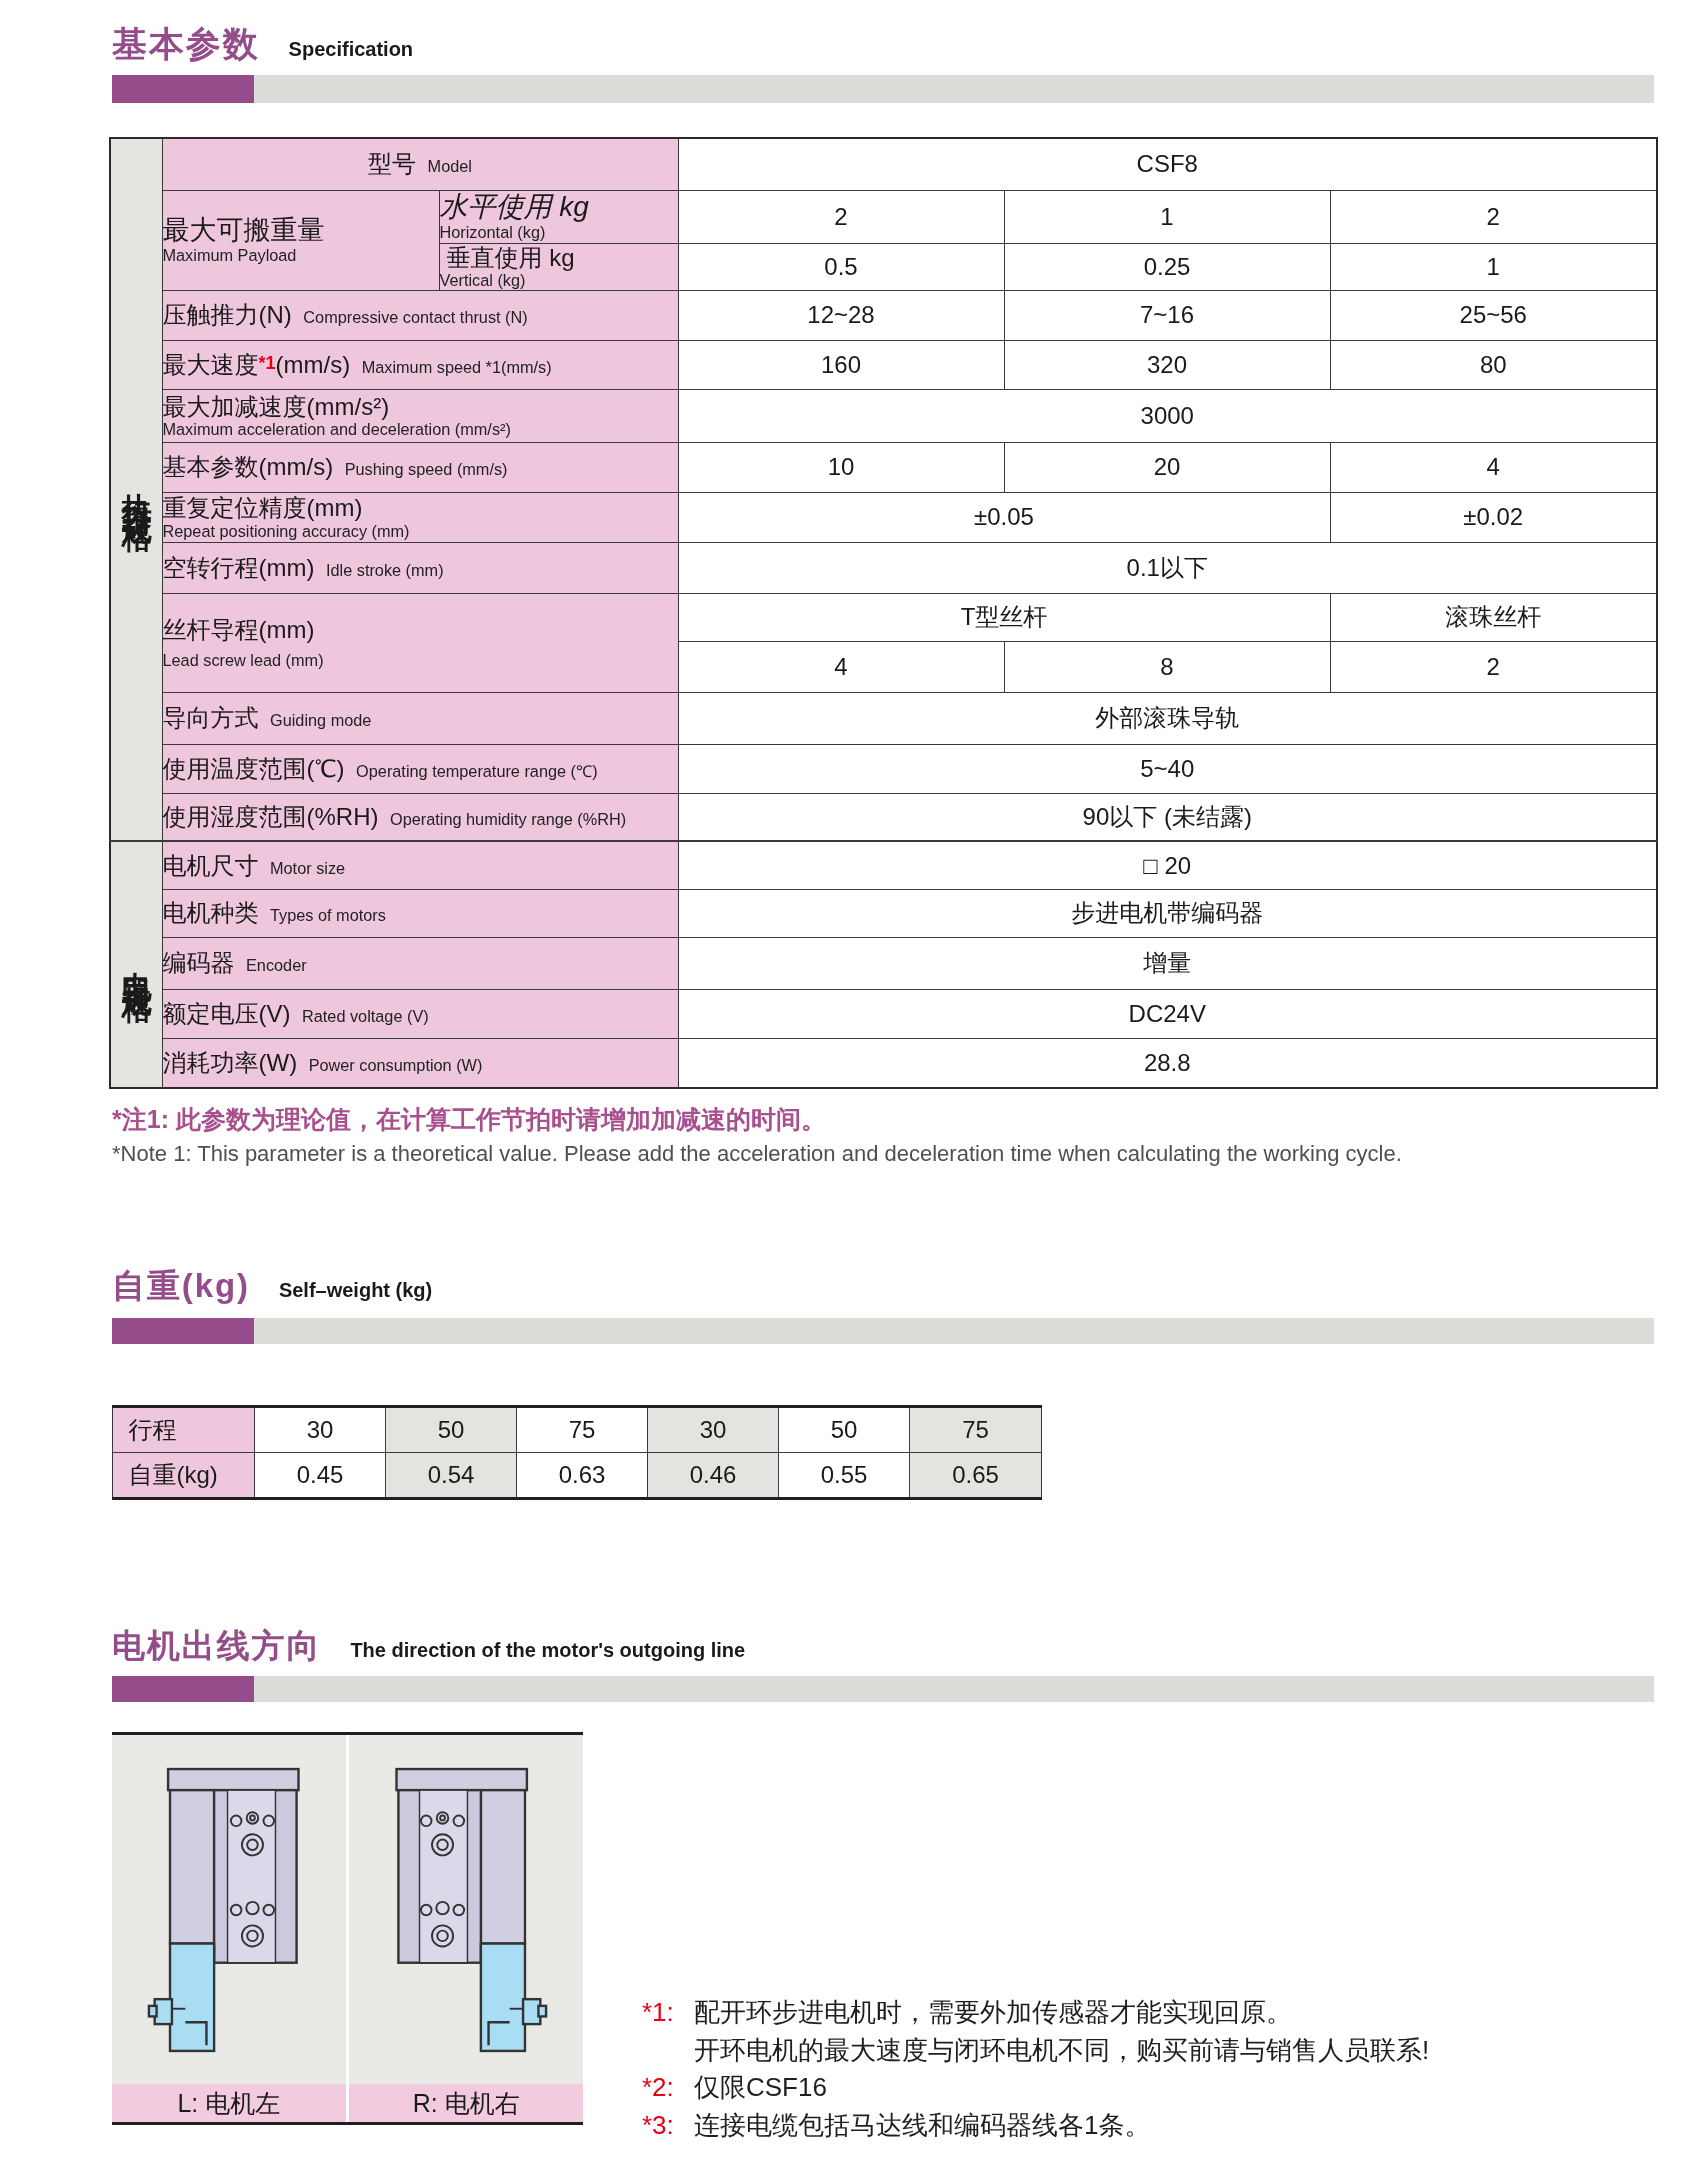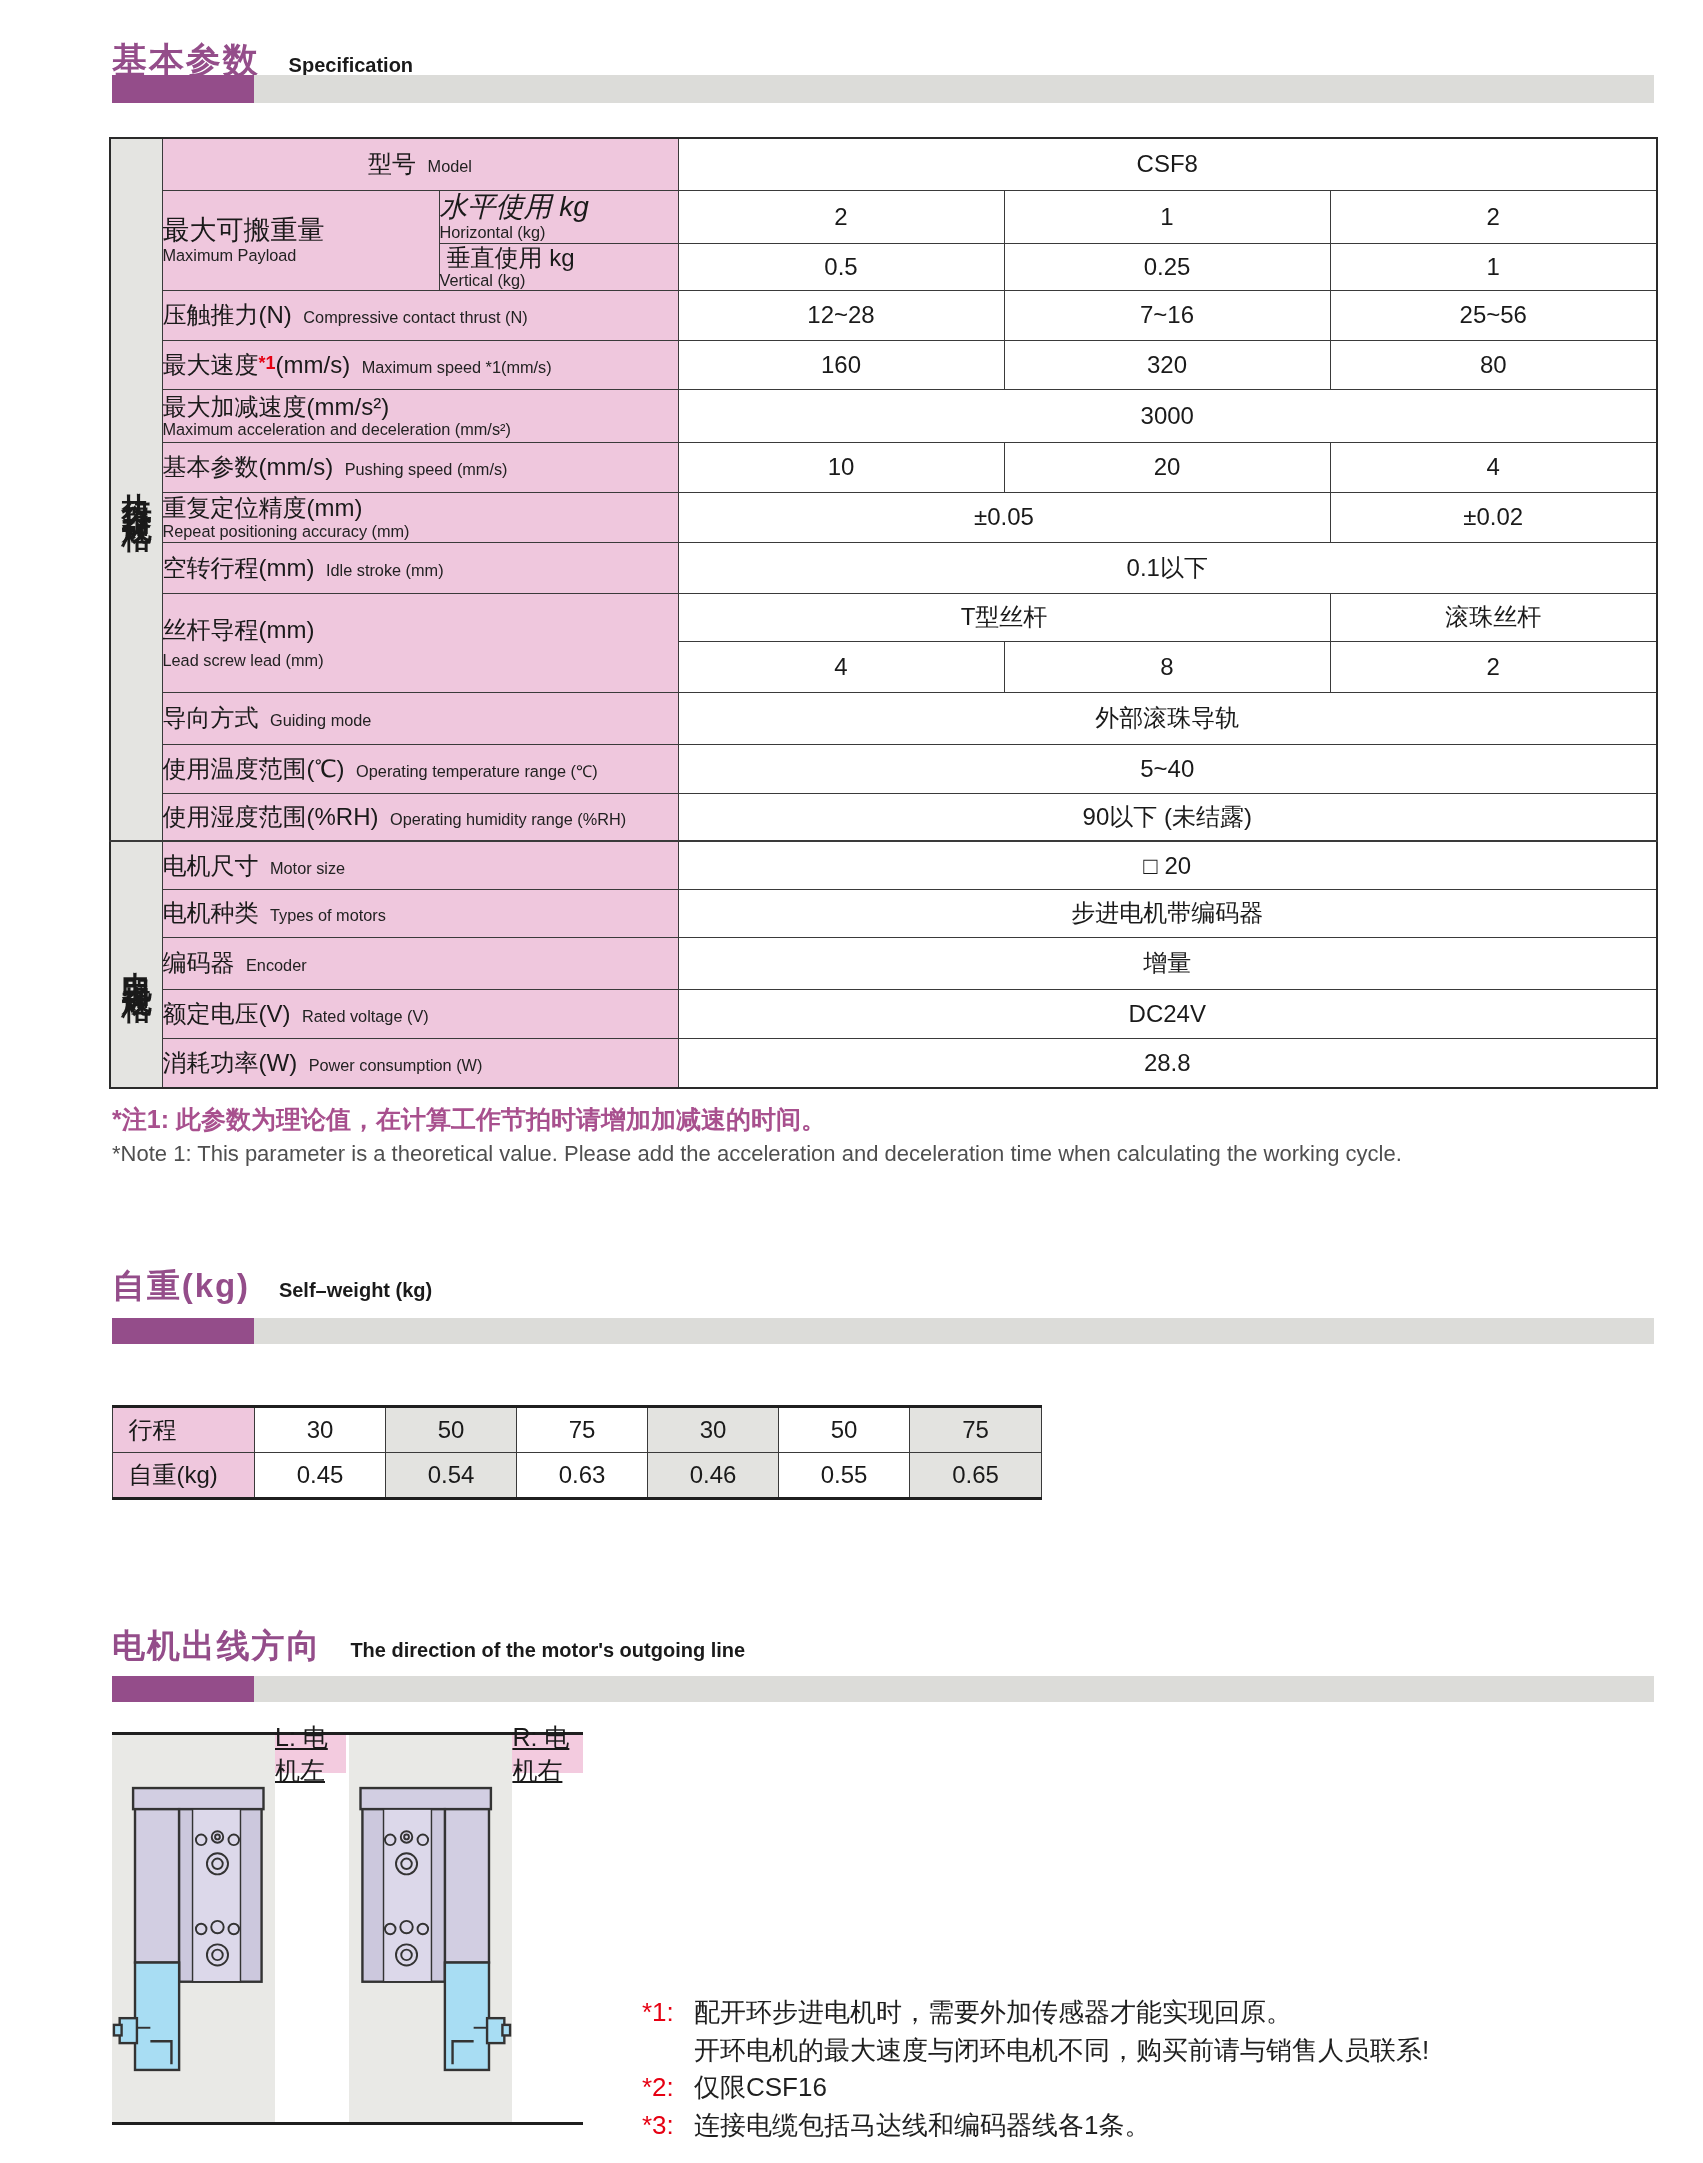--- a/index.html
+++ b/index.html
@@ -36,37 +36,37 @@
   table.weight{position:absolute;left:112px;top:1405px;width:927px;border-collapse:collapse;table-layout:fixed;
                border:1.9px solid #2a2a2a;border-top:3.8px solid #1f1f1f;border-bottom:3.8px solid #1f1f1f;}
   table.weight td{border:1.4px solid #3a3a3a;text-align:center;vertical-align:middle;font-size:24px;padding:0;}
   table.weight td.h{background:#efc7dd;font-weight:500;}
   table.weight td.cw{background:#ffffff;}
   table.weight td.cg{background:#e3e3e0;}
 
   
   .diagram{position:absolute;left:112px;top:1732px;width:471px;height:387px;
            border-top:3.8px solid #1f1f1f;border-bottom:3.8px solid #1f1f1f;display:flex;gap:3.8px;background:#ffffff;}
-  .dpanel{flex:1;display:flex;text-decoration:underline;}
+  .dpanel{flex:1;display:flex;flex-direction:column;}
   .dcanvas{flex:1;background:#e9e9e6;display:flex;align-items:center;justify-content:center;}
   .dlabel{height:38px;background:#f3cbdf;display:flex;align-items:center;justify-content:center;
           font-size:25px;font-weight:500;}
   .mirror{transform:scaleX(-1);}
 
   
   .footnotes{position:absolute;left:642px;top:1998px;font-size:26px;font-weight:500;color:#1f1f1f;}
   .footnotes .fline{display:flex;margin-bottom:8.6px;line-height:29px;}
   .footnotes .fmark{color:#e60012;min-width:52px;}
 </style>
 </head>
 <body>
 
 <div class="page">
 
-  <div class="sec-title" style="left:112px;top:37px;">
+  <div class="sec-title" style="left:112px;top:21px;">
     <span class="zh">基本参数</span>
     <span class="en">Specification</span>
   </div>
   <div class="secbar" style="left:112px;top:75px;width:1542px;">
     <div class="pblock"></div>
     <div class="gblock"></div>
   </div>
 
   <table class="spec">
     <colgroup>

